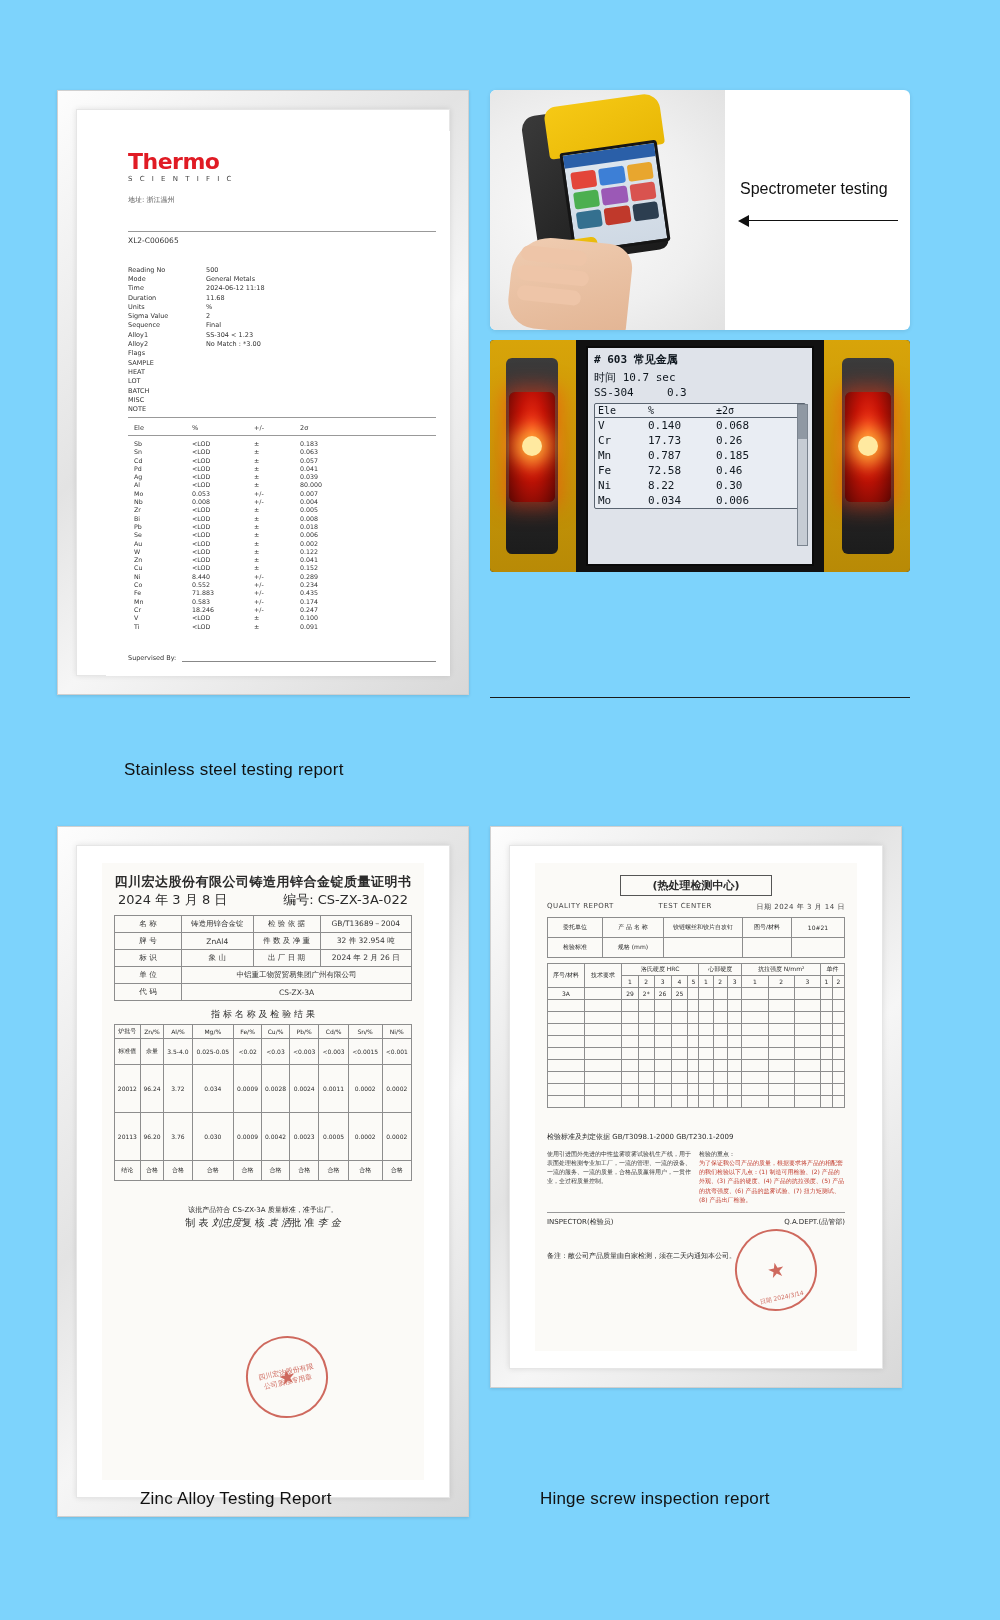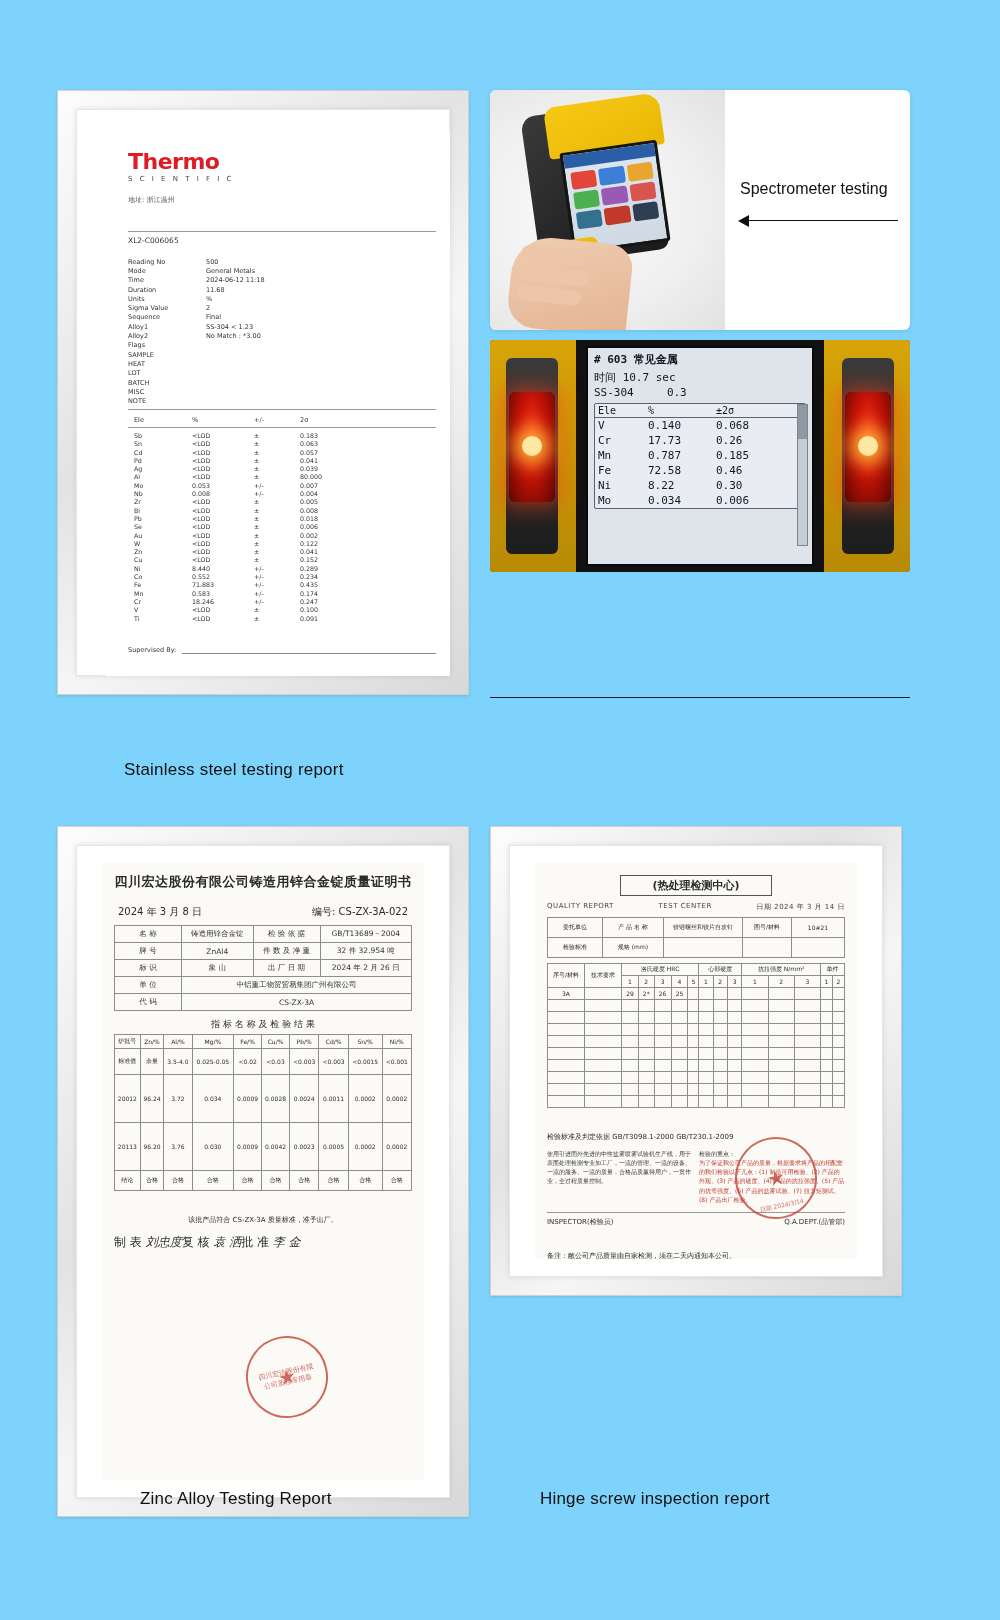--- a/index.html
+++ b/index.html
@@ -49,21 +49,21 @@
     width: 352px; height: 545px;
     background: #fff;
     box-sizing: border-box;
     padding: 20px 22px;
     font-family: "DejaVu Sans", sans-serif;
   }
   .thermo-logo { font-size: 22px; font-weight: bold; color: #e01b24; letter-spacing: -0.5px; line-height: 1; }
   .thermo-sub { font-size: 7px; letter-spacing: 2.5px; color: #444; margin-top: 2px; }
   .thermo-addr { font-size: 7px; color: #555; margin-top: 12px; }
   .thermo-rule { border-top: 1px solid #999; margin: 26px 0 4px 0; }
-  .thermo-id { font-size: 7.5px; color: #333; margin-bottom: 12px; }
+  .thermo-id { font-size: 7.5px; color: #333; margin-bottom: 20px; }
   .kv-table { width: 100%; border-collapse: collapse; font-size: 6.5px; color: #333; }
   .kv-table td { padding: 0.6px 0; line-height: 1.25; }
   .kv-table td.k { width: 78px; }
   .kv-table td.v { width: auto; }
   .elem-head { display: flex; font-size: 6.5px; color: #333; margin-top: 6px; padding: 0 6px; }
   .elem-head span:nth-child(1) { width: 58px; }
   .elem-head span:nth-child(2) { width: 62px; }
   .elem-head span:nth-child(3) { width: 46px; }
   .elem-head span:nth-child(4) { width: 40px; }
   .thermo-rule2 { border-top: 1px solid #999; margin: 3px 0 4px 0; }
@@ -200,42 +200,42 @@
     font-size: 17px;
     color: #111;
     letter-spacing: 0.2px;
   }
   #cap-stainless { left: 124px; top: 760px; }
   #cap-zinc { left: 140px; top: 1489px; }
   #cap-hinge { left: 540px; top: 1489px; }
 
   
   #zinc-frame { left: 57px; top: 826px; width: 412px; height: 691px; }
-  #hinge-frame { left: 490px; top: 826px; width: 412px; height: 470px; }
+  #hinge-frame { left: 490px; top: 826px; width: 412px; height: 562px; }
   .cert-sheet {
     position: absolute; left: 26px; top: 18px; right: 26px; bottom: 18px;
     background: #fbfaf7;
     box-sizing: border-box;
     padding: 10px 12px;
     font-family: "DejaVu Sans", sans-serif;
     color: #2b2b2b;
     overflow: hidden;
   }
   .cert-title { text-align: center; font-size: 13px; font-weight: bold; letter-spacing: 0.5px; }
-  .cert-row2 { display: flex; justify-content: space-between; font-size: 10px; margin-top: 14px; padding: 0 4px; }
+  .cert-row2 { display: flex; justify-content: space-between; font-size: 13px; margin-top: 0; padding: 0 4px; }
   .cert-tbl { width: 100%; border-collapse: collapse; margin-top: 6px; font-size: 7.5px; }
   .cert-tbl td, .cert-tbl th {
     border: 1px solid #8d8d8d; padding: 3px 2px; text-align: center; font-weight: normal; color: #333;
   }
   .cert-tbl td.lbl { width: 62px; }
   .grid-title { text-align: center; font-size: 9px; margin-top: 7px; }
   .small-tbl { width: 100%; border-collapse: collapse; margin-top: 3px; font-size: 6px; }
   .small-tbl td, .small-tbl th { border: 1px solid #8d8d8d; padding: 2px 1px; text-align: center; font-weight: normal; }
   .cert-note { font-size: 7px; margin-top: 24px; line-height: 1.5; }
-  .cert-foot { display: flex; justify-content: flex-start; font-size: 12px; margin-top: 8px; }
+  .cert-foot { display: flex; justify-content: center; font-size: 10px; }
   .stamp {
     position: absolute; width: 78px; height: 78px; border: 2px solid #c0392b; border-radius: 50%;
     color: #c0392b; font-size: 7px; display: flex; align-items: center; justify-content: center;
     text-align: center; opacity: 0.75; transform: rotate(-12deg);
   }
   .stamp .star { position: absolute; font-size: 20px; }
   #zinc-stamp { right: 96px; bottom: 62px; }
   #hinge-stamp { right: 40px; bottom: 40px; }
   .handwrite { font-family: "DejaVu Serif", serif; font-style: italic; color: #333; }
 

